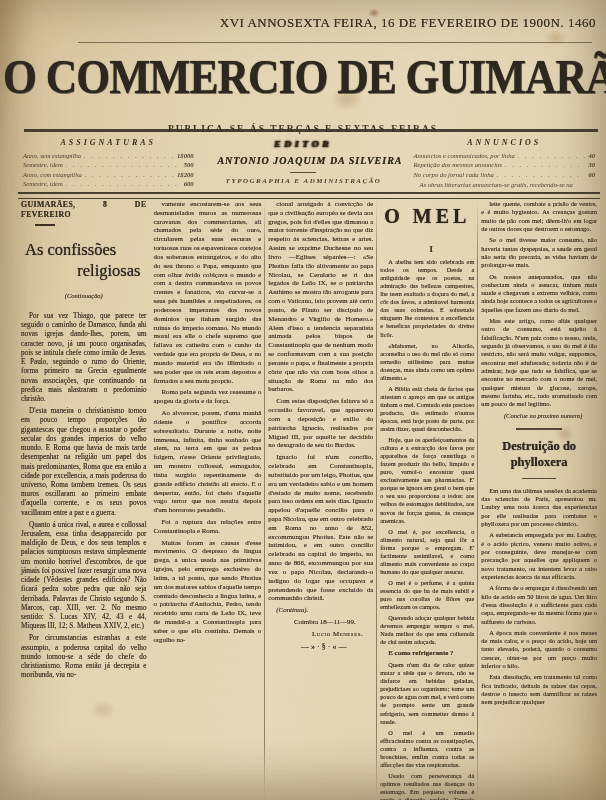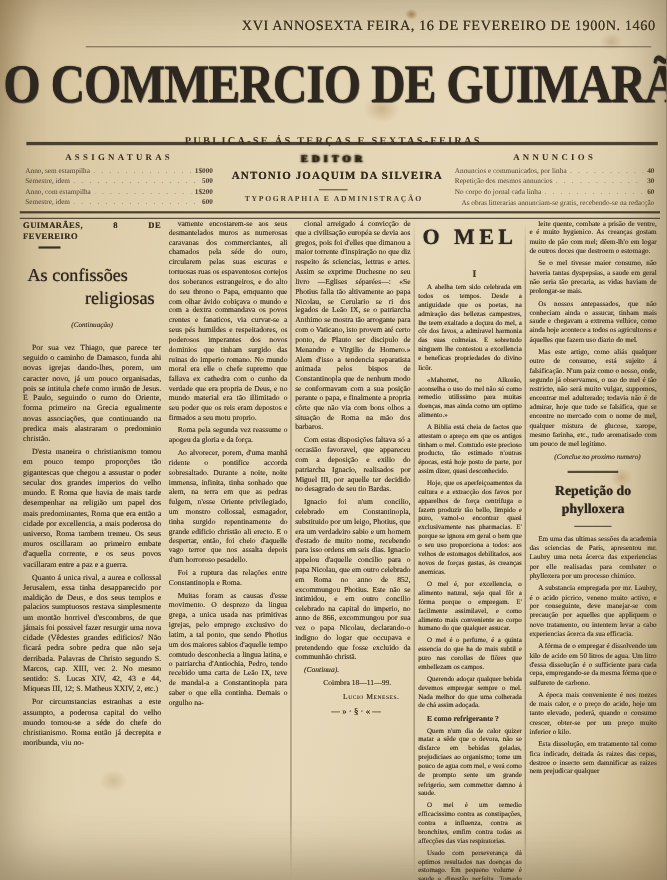--- a/index.html
+++ b/index.html
@@ -26,21 +26,21 @@
   .rule-thin-top{position:absolute;top:42px;left:78px;right:14px;height:1px;background:#5d4e38;opacity:.75;}
   .masthead{position:absolute;top:46px;left:0;right:0;text-align:center;font-weight:bold;
     font-size:44px;line-height:1.25;white-space:nowrap;letter-spacing:-1px;color:#2d2720;
     transform:scale(.99,1.12);transform-origin:center top;
     text-shadow:0 0 1px rgba(45,39,32,.9),.5px .5px 0 rgba(45,39,32,.55);}
   .subtitle{position:absolute;top:112px;left:0;right:0;text-align:center;font-weight:bold;
     font-size:9.5px;letter-spacing:2px;color:#3b3223;margin-top:12px;}
   .rule-thick{position:absolute;top:129px;left:24px;right:8px;height:3px;background:#3a3122;opacity:.9;}
   
   .infobar{position:absolute;top:136px;left:18px;right:6px;height:54px;display:flex;
-    font-size:6.6px;line-height:1.45;color:#4a3f2e;}
+    font-size:6.6px;line-height:1.45;color:#4a3f2e;font-style:italic;}
   .info-cell{padding:1px 5px 0 5px;overflow:hidden;}
   .cell-assign{width:31%;}
   .cell-editor{width:36%;text-align:center;}
   .cell-annun{width:33%;}
   .vsep{width:1px;background:linear-gradient(rgba(0,0,0,0),#6b5a40 10%,#6b5a40 90%,rgba(0,0,0,0));opacity:.7;}
   .info-title{text-align:center;font-weight:bold;font-size:8px;letter-spacing:3px;color:#352c1e;margin-bottom:2px;}
   .price-row{display:flex;align-items:baseline;}
   .pr-label{white-space:nowrap;}
   .pr-leader{flex:1;overflow:hidden;white-space:nowrap;margin:0 3px;color:#6a5a42;}
   .pr-leader::after{content:". . . . . . . . . . . . . . . . . . . . . . . . . . . .";letter-spacing:2px;}
@@ -244,21 +244,21 @@
 
     <div class="col col5">
       <div>
           <p class="para">leite quente, combate a prisão de ventre, e é muito hygienico. As creanças gostam muito de pão com mel; dêem-lh'o em logar de outros doces que destroem o estomago.</p>
           <p class="para">Se o mel tivesse maior consumo, não haveria tantas dyspepsias, a saude em geral não seria tão precaria, as vidas haviam de prolongar-se mais.</p>
           <p class="para">Os nossos antepassados, que não conheciam ainda o assucar, tinham mais saude e chegavam a extrema velhice, como ainda hoje acontece a todos os agricultores e áquelles que fazem uso diario do mel.</p>
           <p class="para">Mas este artigo, como aliás qualquer outro de consumo, está sujeito á falsificação. N'um paiz como o nosso, onde, segundo já observamos, o uso do mel é tão restricto, não será muito vulgar, suppomos, encontrar mel adulterado; todavia não é de admirar, hoje que tudo se falsifica, que se encontre no mercado com o nome de mel, qualquer mistura de glucose, xarope, mesmo farinha, etc., tudo aromatisado com um pouco de mel legitimo.</p>
         </div>
       <p class="conclude">(Conclue no proximo numero)</p>
       <div class="short-rule"></div>
-      <div class="phyl-title">Repetição do phylloxera</div>
+      <div class="phyl-title">Destruição do phylloxera</div>
       <div class="short-rule thin"></div>
       <div>
           <p class="para">Em uma das ultimas sessões da academia das sciencias de Paris, apresentou mr. Laubry uma nota ácerca das experiencias por elle realisadas para combater o phylloxera por um processo chimico.</p>
           <p class="para">A substancia empregada por mr. Laubry, é o acido picrico, veneno muito activo, e por conseguinte, deve manejar-se com precaução por aquelles que appliquem o novo tratamento, ou intentem levar a cabo experiencias ácerca da sua efficacia.</p>
           <p class="para">A fórma de o empregar é dissolvendo um kilo de acido em 50 litros de agua. Um litro d'essa dissolução é o sufficiente para cada cepa, empregando-se da mesma fórma que o sulfureto de carbono.</p>
           <p class="para">A época mais conveniente é nos mezes de mais calor, e o preço do acido, hoje um tanto elevado, poderá, quando o consumo crescer, obter-se por um preço muito inferior o kilo.</p>
           <p class="para">Esta dissolução, em tratamento tal como fica indicado, deitada ás raizes das cepas, destroe o insecto sem damnificar as raizes nem prejudicar qualquer</p>
         </div>
     </div>
 

